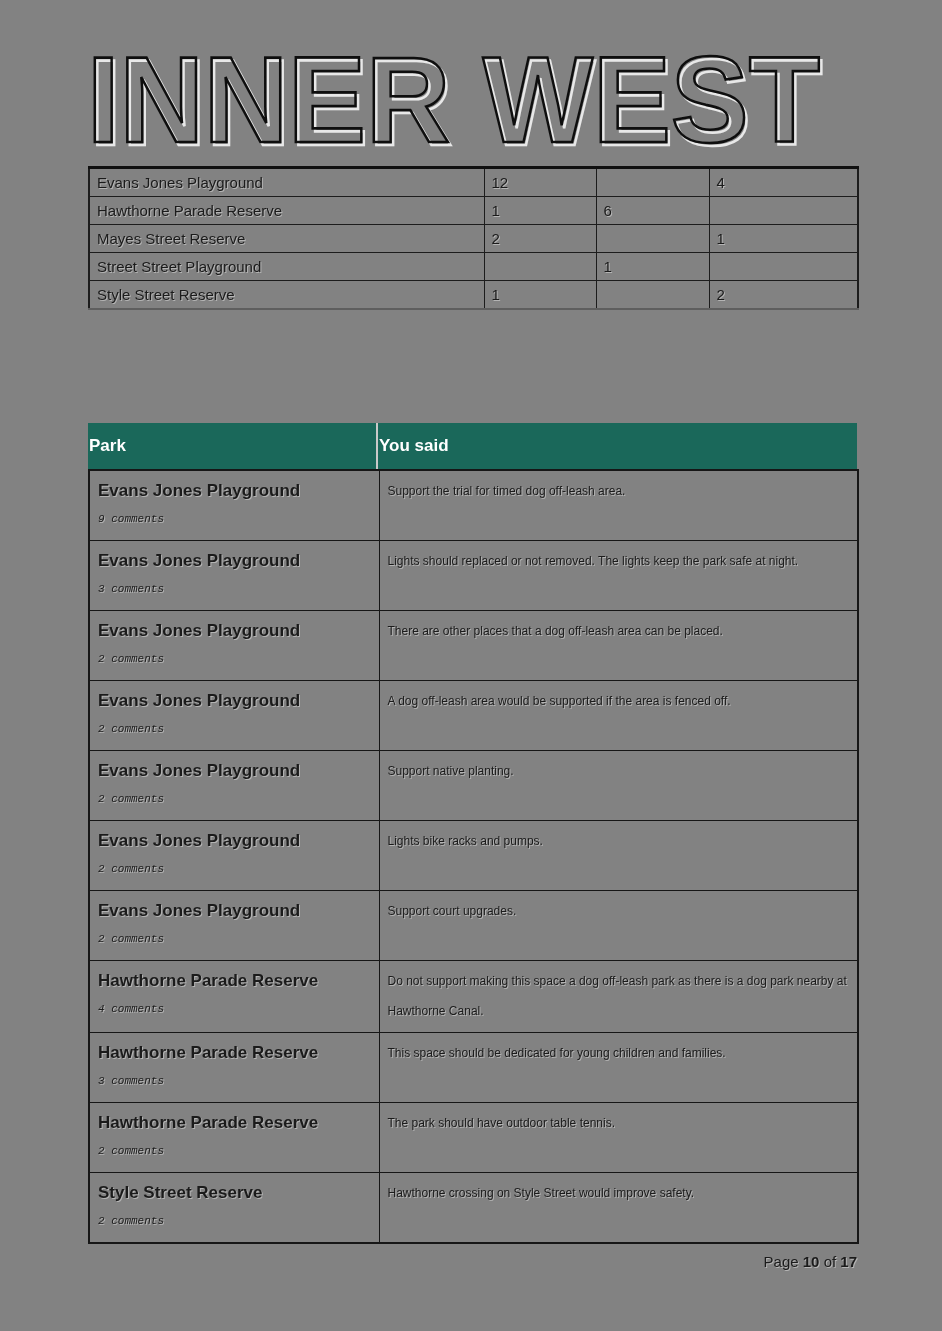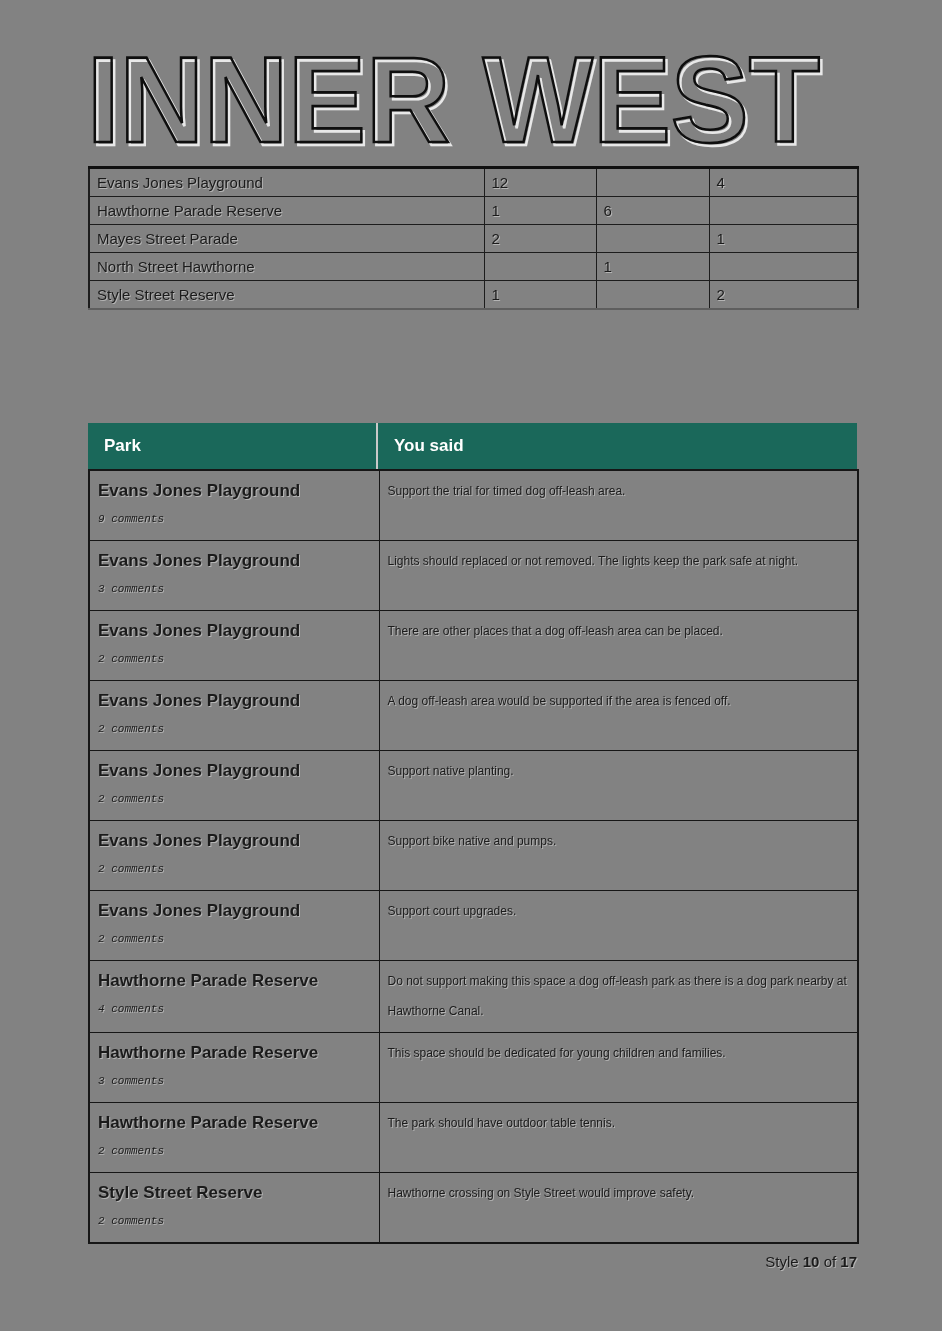--- a/index.html
+++ b/index.html
@@ -40,21 +40,21 @@
   
   .comments-header {
     position: absolute; left: 88px; top: 423px;
     width: 769px; height: 46px;
     display: flex;
     background: #1a685a;
   }
   .comments-header .hcell {
     display: flex; align-items: center;
     color: #ffffff; font-weight: bold; font-size: 17px;
-    padding-left: 16px;
+    padding-left: 1px;
     box-sizing: border-box;
   }
   .comments-header .hcell.park { width: 290px; border-right: 2px solid #c9c9c9; }
   .comments-header .hcell.yousaid { flex: 1; }
 
   .comments-table {
     position: absolute; left: 88px; top: 469px;
     width: 769px;
     border-collapse: collapse;
     table-layout: fixed;
@@ -107,28 +107,28 @@
 
       <tr>
         <td>Hawthorne Parade Reserve</td>
         <td>1</td>
         <td>6</td>
         <td></td>
       </tr>
 
 
       <tr>
-        <td>Mayes Street Parade</td>
+        <td>Mayes Street Reserve</td>
         <td>2</td>
         <td></td>
         <td>1</td>
       </tr>
 
       <tr>
-        <td>North Street Hawthorne</td>
+        <td>Street Street Playground</td>
         <td></td>
         <td>1</td>
         <td></td>
       </tr>
 
 
       <tr>
         <td>Style Street Reserve</td>
         <td>1</td>
         <td></td>
@@ -200,21 +200,21 @@
           <div class="you-said-text">Support native planting.</div>
         </td>
       </tr>
 
       <tr>
         <td>
           <div class="park-name">Evans Jones Playground</div>
           <div class="park-comments">2 comments</div>
         </td>
         <td>
-          <div class="you-said-text">Support bike native and pumps.</div>
+          <div class="you-said-text">Lights bike racks and pumps.</div>
         </td>
       </tr>
 
       <tr>
         <td>
           <div class="park-name">Evans Jones Playground</div>
           <div class="park-comments">2 comments</div>
         </td>
         <td>
           <div class="you-said-text">Support court upgrades.</div>
@@ -258,17 +258,17 @@
         </td>
         <td>
           <div class="you-said-text">Hawthorne crossing on Style Street would improve safety.</div>
         </td>
       </tr>
 
   </tbody>
 </table>
 
 <div class="page-footer emboss">
-  <span>Style</span>
+  <span>Page</span>
   <b>10</b>
   <span>of</span>
   <b>17</b>
 </div>
 
 </body></html>

